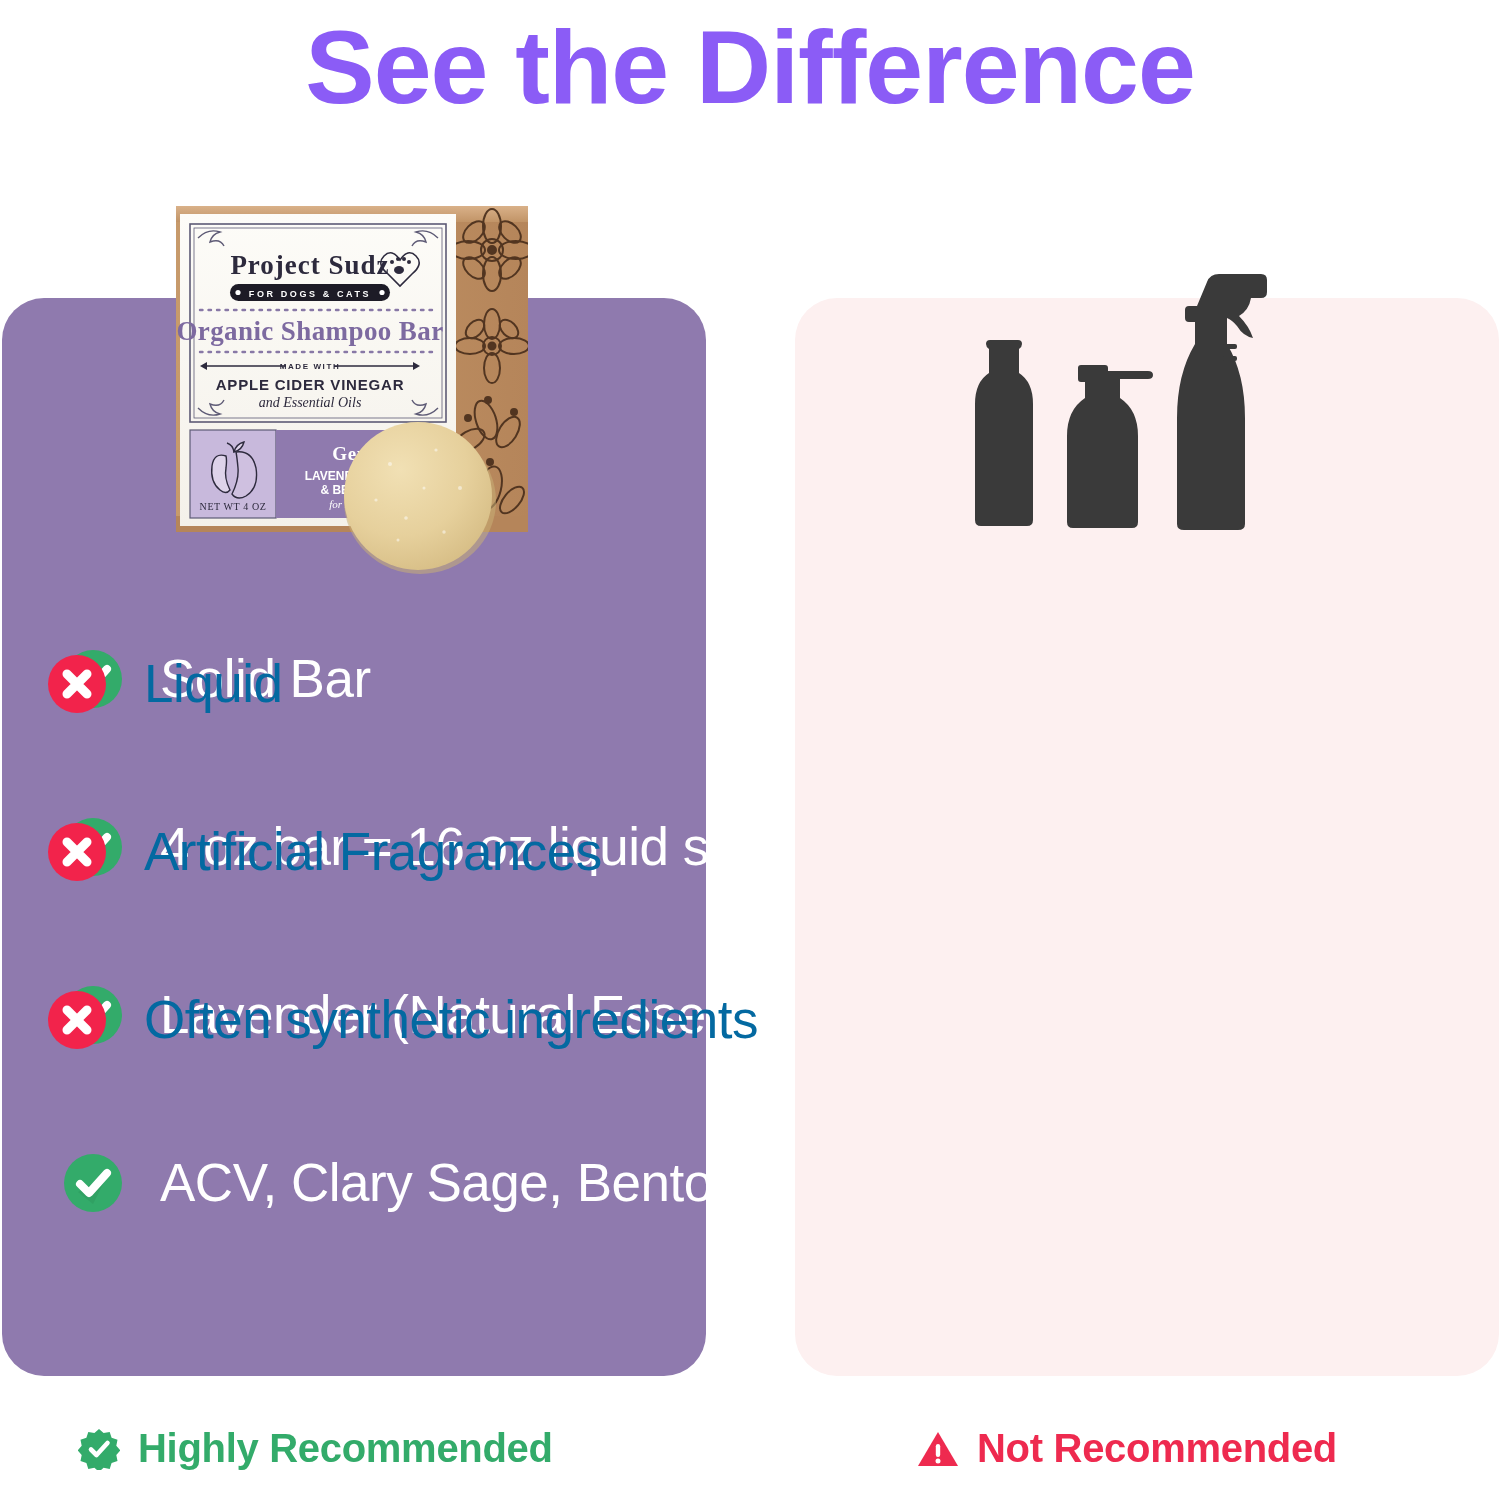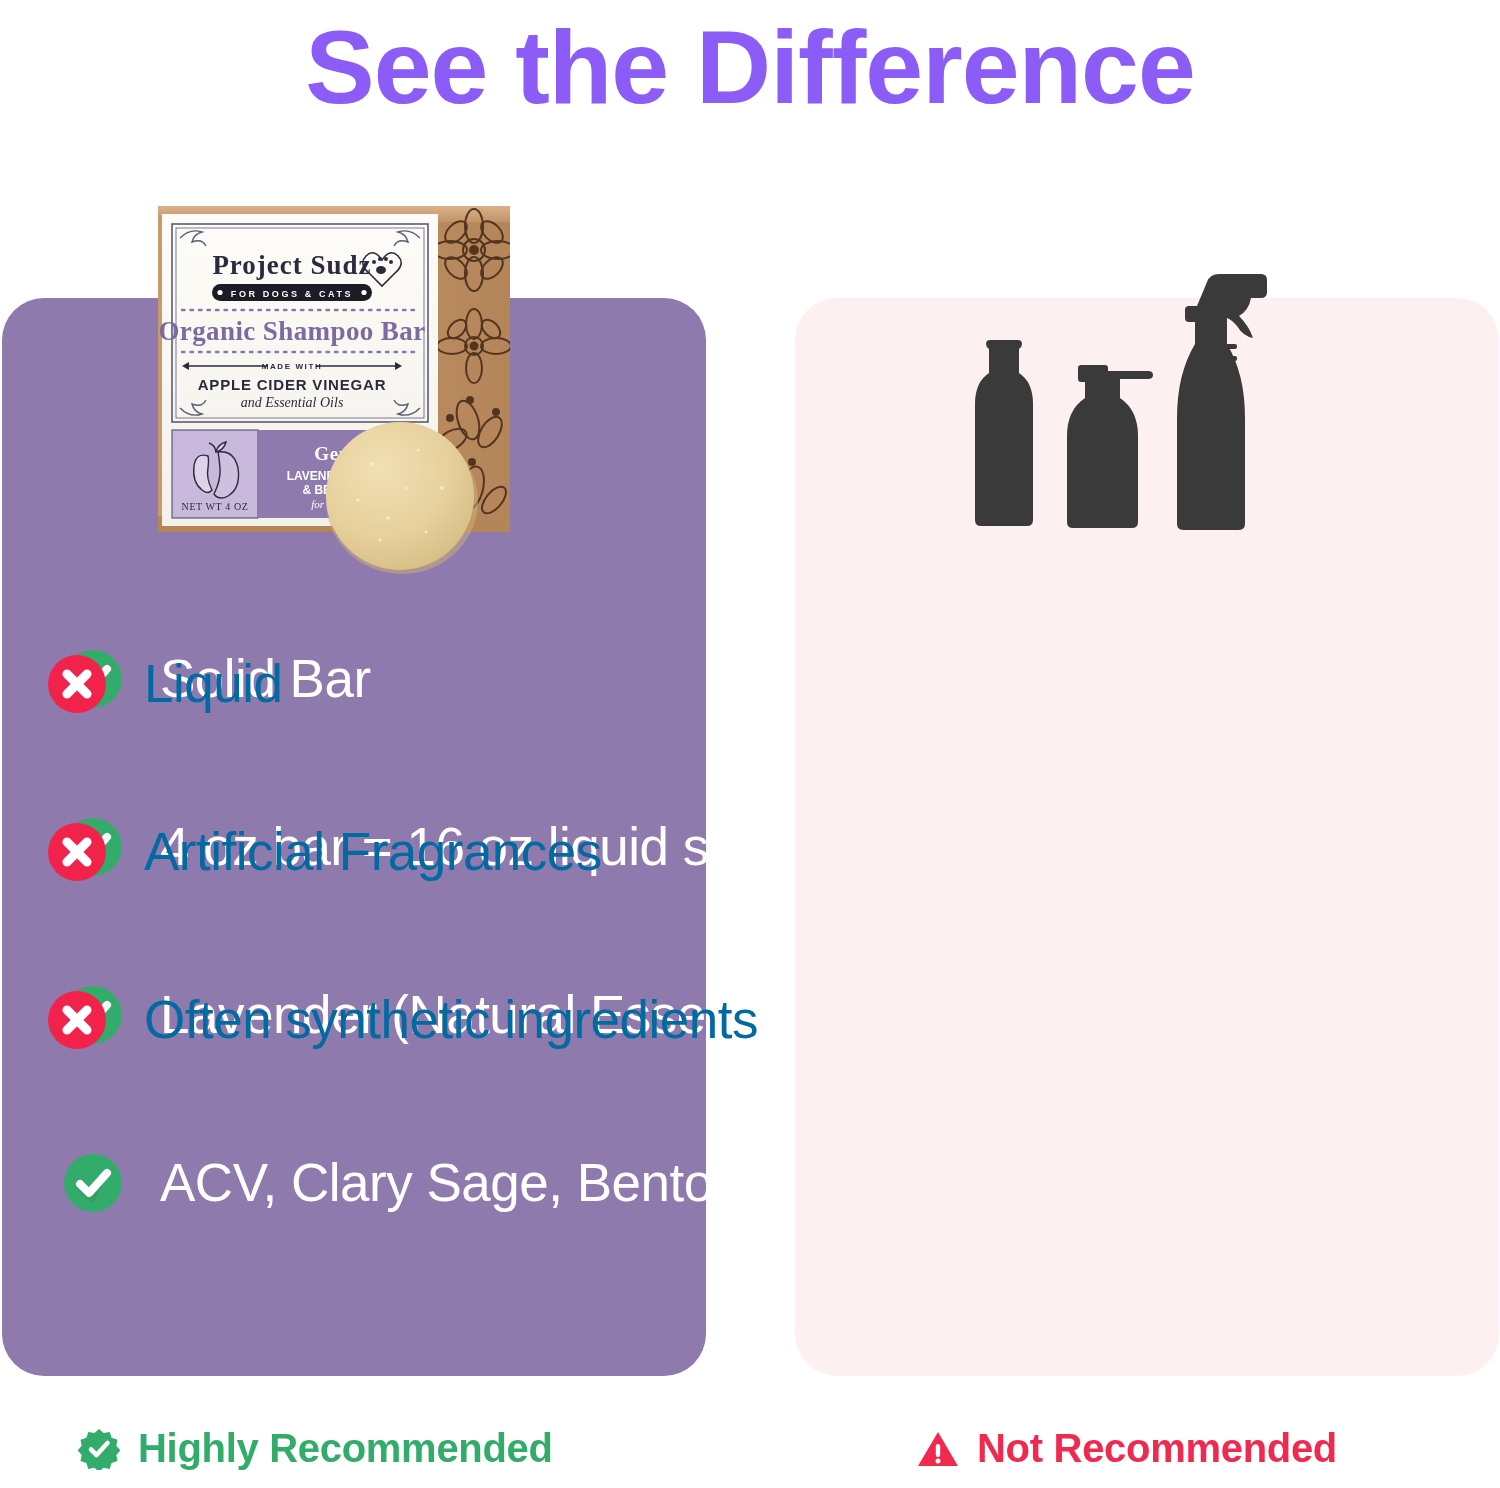--- a/index.html
+++ b/index.html
@@ -106,21 +106,21 @@
     font-size: 40px;
     font-weight: bold;
     letter-spacing: -0.3px;
   }
   #footer-left  .footer-text { color: #33ab6a; }
   #footer-right .footer-text { color: #ee2a4f; }
 
   
   #product-photo {
     position: absolute;
-    left: 150px;
+    left: 168px;
     top: 188px;
     width: 392px;
     height: 396px;
   }
   #product-photo svg { display: block; width: 100%; height: 100%; }
 
   
   #bottles-graphic {
     position: absolute;
     left: 955px;

